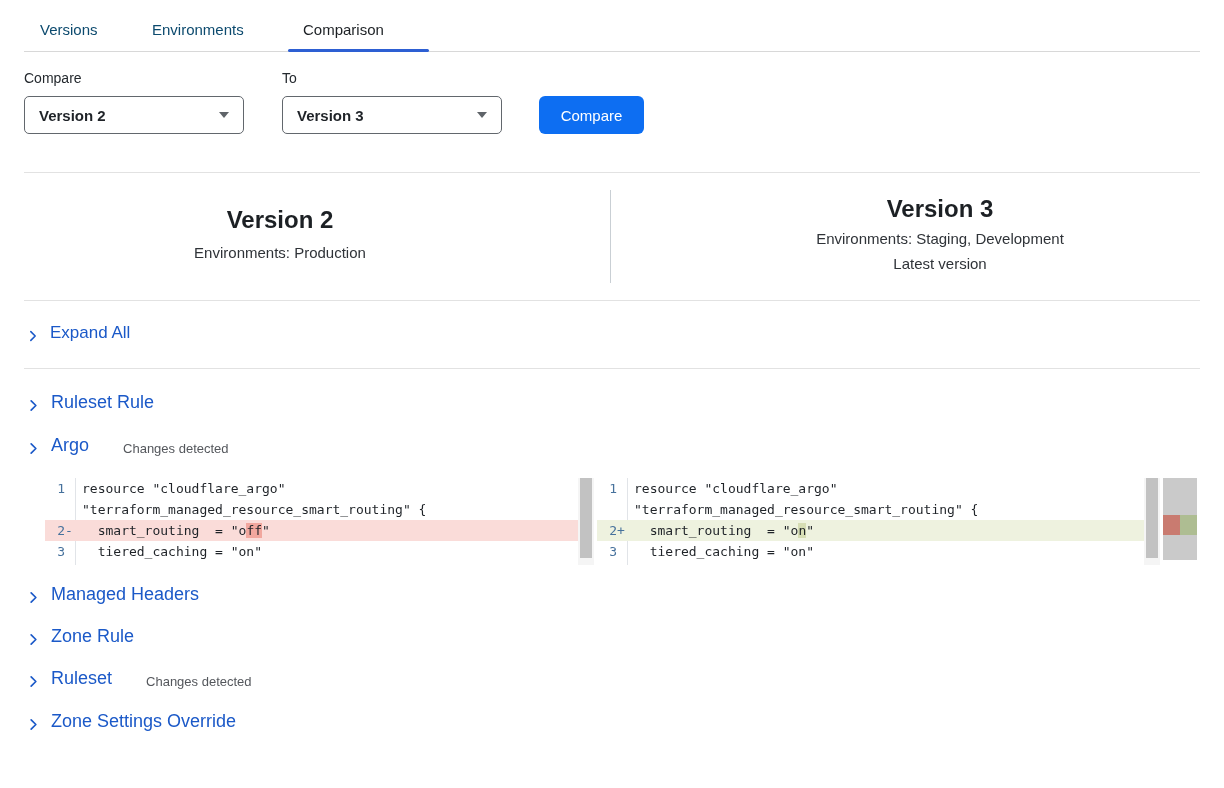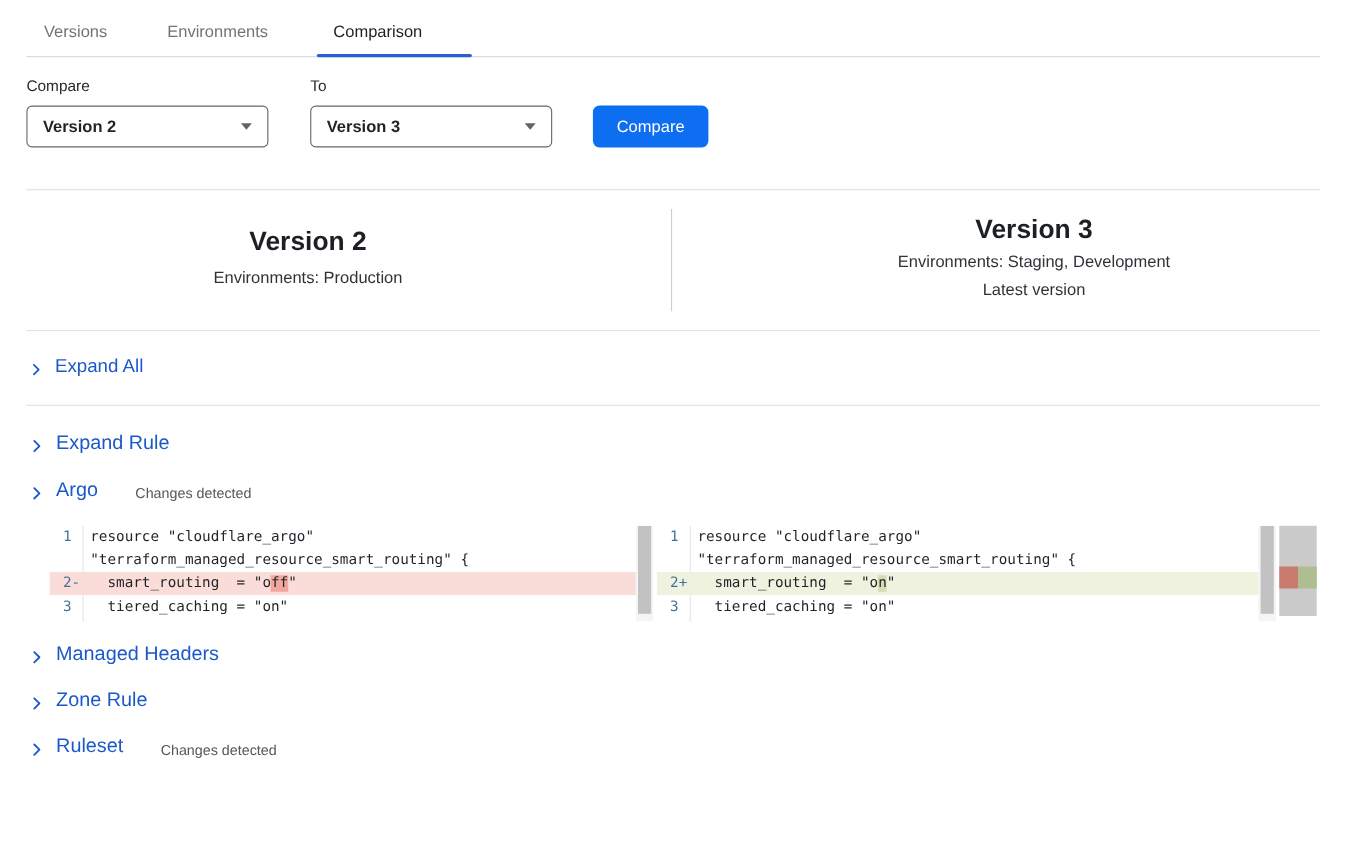--- a/index.html
+++ b/index.html
@@ -1,21 +1,21 @@
 <!DOCTYPE html>
 <html><head>
 <meta charset="utf-8">
 <style>
   * { margin:0; padding:0; box-sizing:border-box; }
   html,body { background:#fff; }
   body { font-family:"Liberation Sans", sans-serif; color:#1f2328; }
   #app { position:relative; width:1224px; height:788px; background:#fff; overflow:hidden; }
 
   
-  .tab { position:absolute; top:21px; font-size:15px; color:#737373; cursor:pointer; }
+  .tab { position:absolute; top:21px; font-size:15px; color:#0c4a6e; cursor:pointer; }
   .tab.active { color:#1c2024; font-weight:500; }
   .tabs-border { position:absolute; left:24px; width:1176px; top:51px; height:1px; background:#d8d8d8; }
   .tab-underline { position:absolute; left:288px; width:141px; top:49px; height:3px; background:#2d5fd3; border-radius:2px; }
 
   
   .field-label { position:absolute; top:70px; font-size:14px; color:#24292e; }
   .select { position:absolute; top:96px; width:220px; height:38px; border:1px solid #62676d; border-radius:5px;
             background:#fff; display:flex; align-items:center; padding:0 14px; cursor:pointer; }
   .select .val { font-size:15px; font-weight:bold; color:#1f2328; flex:1; }
   .caret { width:0; height:0; border-left:5px solid transparent; border-right:5px solid transparent; border-top:6px solid #5f6469; }
@@ -107,21 +107,21 @@
   </div>
 
   <div class="hr" style="top:368px"></div>
 
   <div class="sec-row" style="top:392px">
     <span class="chev">
       <svg width="15" height="15" viewBox="0 0 16 16">
           <path d="M5.5 3l5 5-5 5" fill="none" stroke="currentColor" stroke-width="1.8" stroke-linecap="round" stroke-linejoin="round"></path>
         </svg>
     </span>
-    <span class="sec-label">Expand Rule</span>
+    <span class="sec-label">Ruleset Rule</span>
   </div>
 
   <div class="sec-row" style="top:435px">
     <span class="chev">
       <svg width="15" height="15" viewBox="0 0 16 16">
           <path d="M5.5 3l5 5-5 5" fill="none" stroke="currentColor" stroke-width="1.8" stroke-linecap="round" stroke-linejoin="round"></path>
         </svg>
     </span>
     <span class="sec-label">Argo</span>
     <span class="badge">Changes detected</span>
@@ -199,14 +199,22 @@
   <div class="sec-row" style="top:668px">
     <span class="chev">
       <svg width="15" height="15" viewBox="0 0 16 16">
           <path d="M5.5 3l5 5-5 5" fill="none" stroke="currentColor" stroke-width="1.8" stroke-linecap="round" stroke-linejoin="round"></path>
         </svg>
     </span>
     <span class="sec-label">Ruleset</span>
     <span class="badge">Changes detected</span>
   </div>
 
+  <div class="sec-row" style="top:711px">
+    <span class="chev">
+      <svg width="15" height="15" viewBox="0 0 16 16">
+          <path d="M5.5 3l5 5-5 5" fill="none" stroke="currentColor" stroke-width="1.8" stroke-linecap="round" stroke-linejoin="round"></path>
+        </svg>
+    </span>
+    <span class="sec-label">Zone Settings Override</span>
+  </div>
 
 </div>
 
 </body></html>

